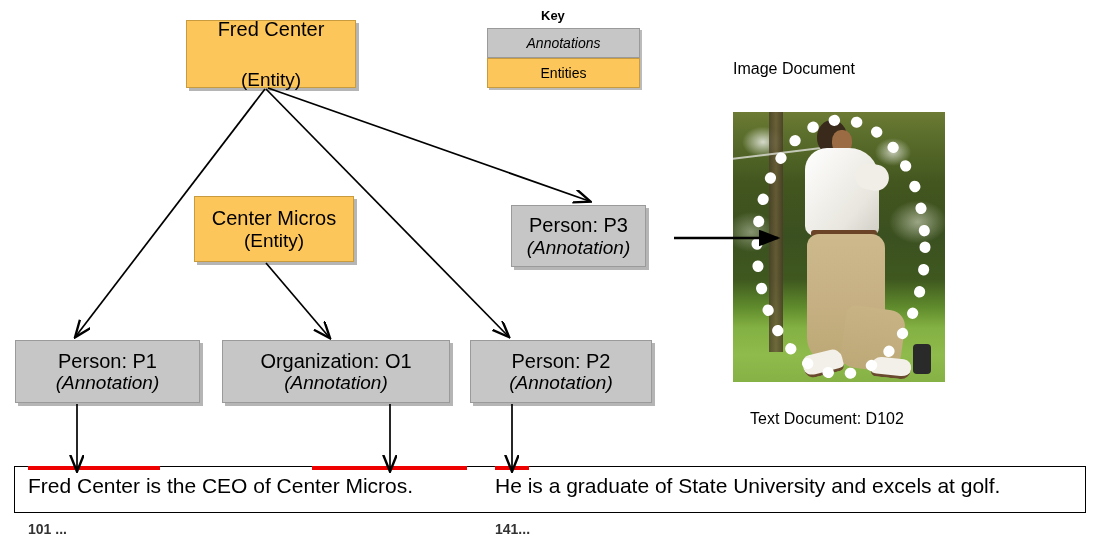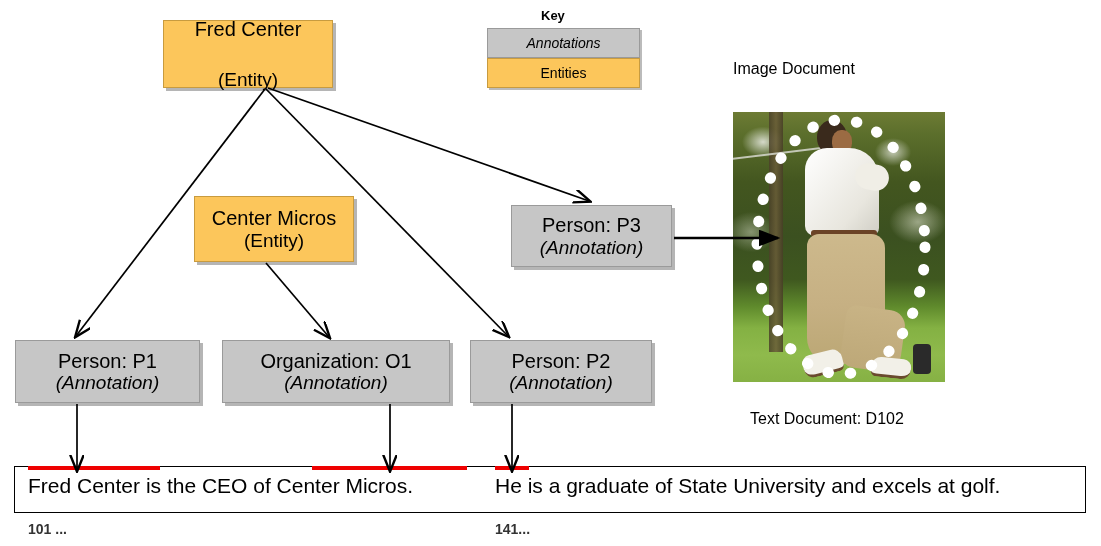--- a/index.html
+++ b/index.html
@@ -208,31 +208,31 @@
 <div id="canvas">
 
   <div id="key-title" style="left:541px; top:8px;">Key</div>
   <div class="key-box ann" style="left:487px; top:28px; width:153px; height:30px;font-style:italic;">
     <span>Annotations</span>
   </div>
   <div class="key-box ent" style="left:487px; top:58px; width:153px; height:30px;">
     <span>Entities</span>
   </div>
 
-  <div class="node entity" style="left:163px; top:20px; width:170px; height:68px;gap:28px;">
+  <div class="node entity" style="left:186px; top:20px; width:170px; height:68px;gap:28px;">
     <span class="l1">Fred Center</span>
     <span class="l2">(Entity)</span>
   </div>
 
   <div class="node entity" style="left:194px; top:196px; width:160px; height:66px;">
     <span class="l1">Center Micros</span>
     <span class="l2">(Entity)</span>
   </div>
 
-  <div class="node annotation" style="left:511px; top:205px; width:161px; height:62px;">
+  <div class="node annotation" style="left:511px; top:205px; width:135px; height:62px;">
     <span class="l1">Person: P3</span>
     <span class="l2">(Annotation)</span>
   </div>
 
   <div class="node annotation" style="left:15px; top:340px; width:185px; height:63px;">
     <span class="l1">Person: P1</span>
     <span class="l2">(Annotation)</span>
   </div>
 
   <div class="node annotation" style="left:222px; top:340px; width:228px; height:63px;">

